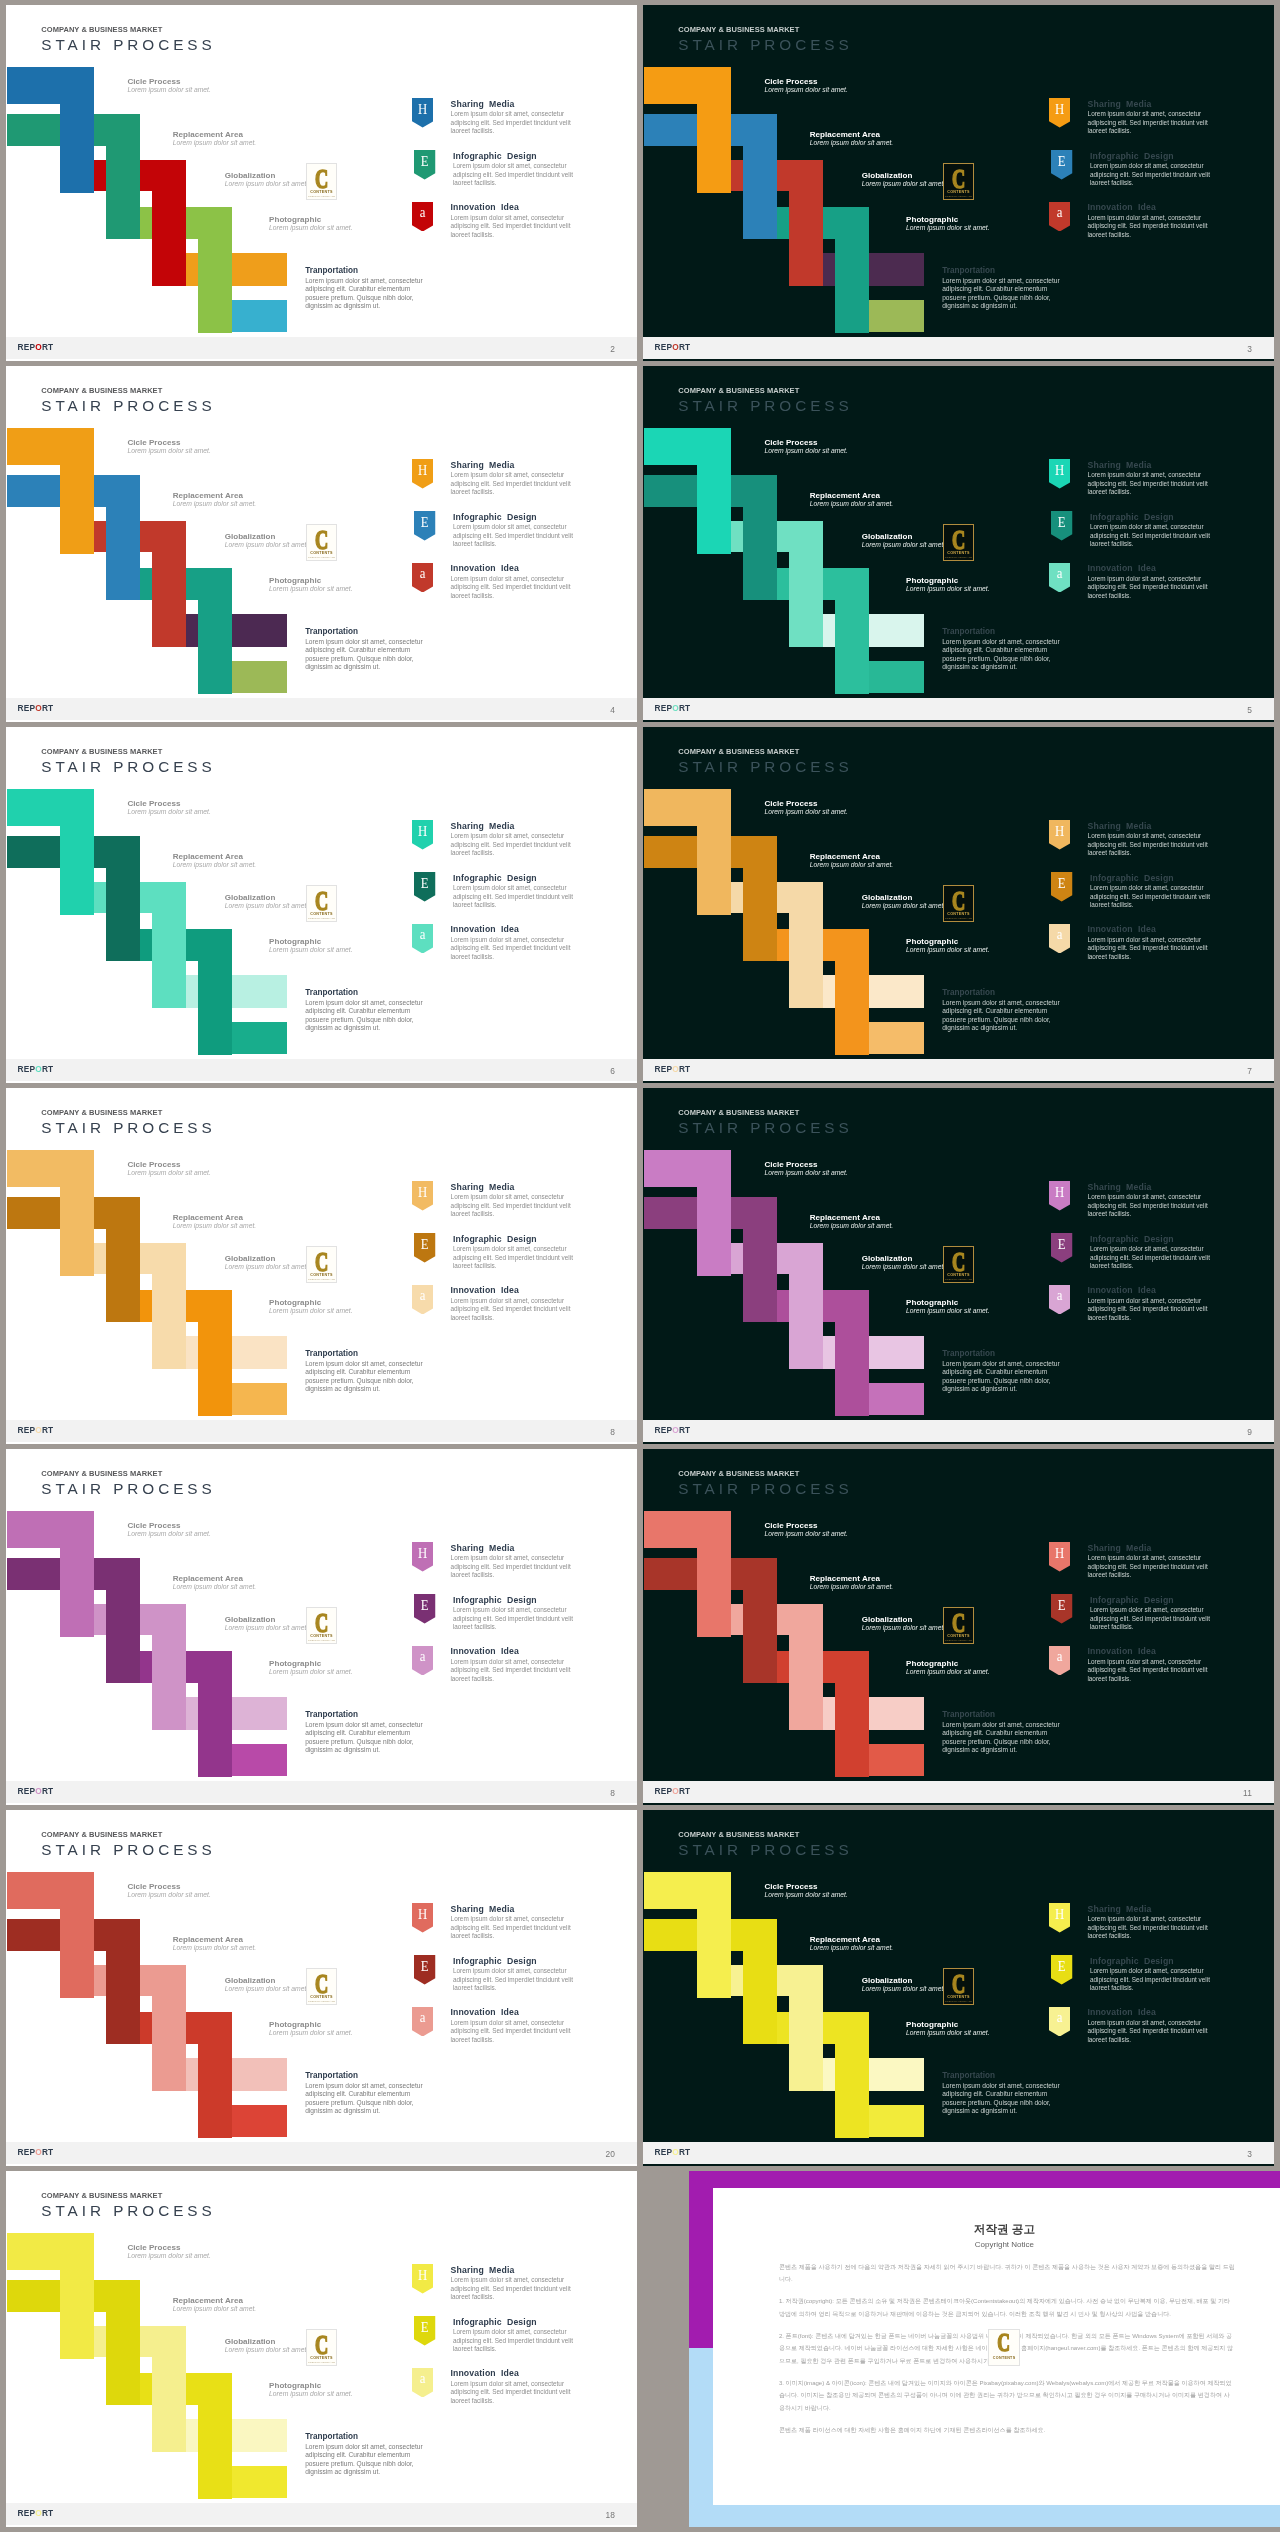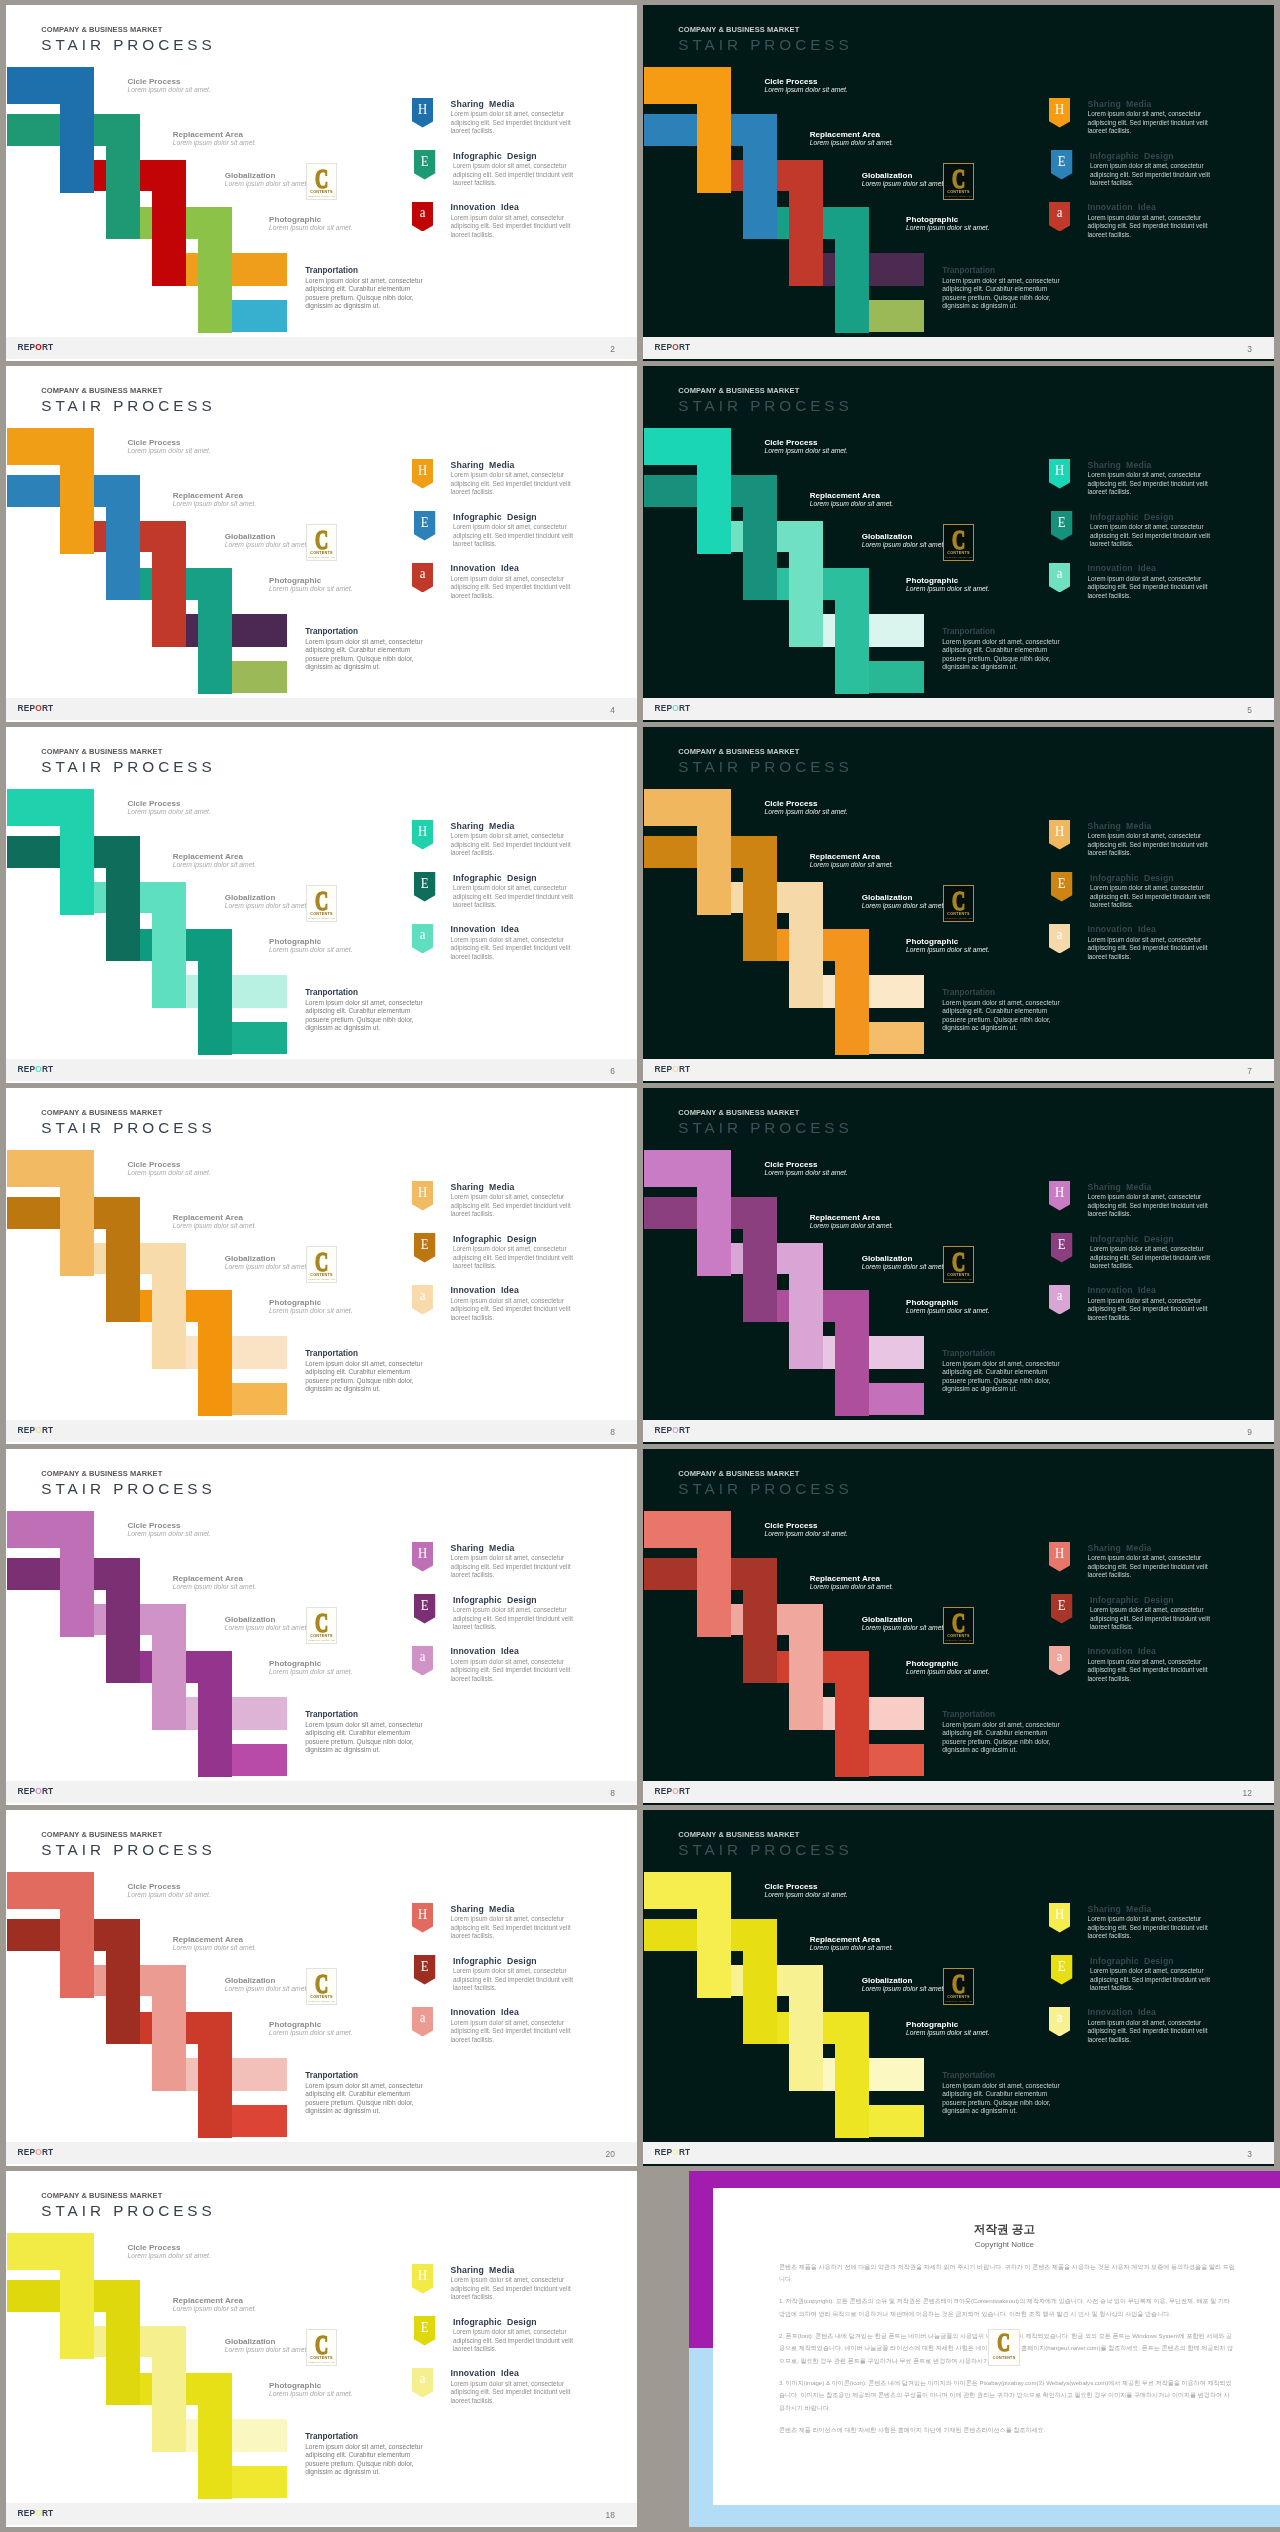--- a/index.html
+++ b/index.html
@@ -839,21 +839,21 @@
           <svg width="21.25" height="29.6" viewBox="0 0 21.25 29.6">
             <path d="M0 0 H21.25 V23.25 L10.625 29.6 L0 23.25 Z" fill="#f0a79d"></path>
           </svg>
           <div class="g">a</div>
         </div>
         <div class="ft">Innovation  Idea</div>
         <div class="fb">Lorem ipsum dolor sit amet, consectetur adipiscing elit. Sed imperdiet tincidunt velit laoreet facilisis.</div>
       </div>
       <div class="footer">
         <div class="footer-label">REP<i style="color:#f0a79d">O</i>RT</div>
-        <div class="pageno">12</div>
+        <div class="pageno">11</div>
       </div>
     </div>
     <div class="slide" style="left: 6px; top: 1810px;">
       <div class="stair">
         <div class="bar" style="left: 225.5px; top: 294.9px; width: 55.6px; height: 32.1px; background: rgb(220, 68, 54);"></div>
         <div class="bar" style="left: 180.3px; top: 248px; width: 100.8px; height: 33px; background: rgb(242, 192, 185);"></div>
         <div class="bar" style="left: 134px; top: 202px; width: 91.5px; height: 31.5px; background: rgb(204, 58, 42);"></div>
         <div class="bar" style="left: 192px; top: 202px; width: 34px; height: 125.5px; background: rgb(204, 58, 42);"></div>
         <div class="bar" style="left: 87.7px; top: 155px; width: 92px; height: 31px; background: rgb(235, 155, 145);"></div>
         <div class="bar" style="left: 145.7px; top: 155px; width: 34px; height: 125.5px; background: rgb(235, 155, 145);"></div>

